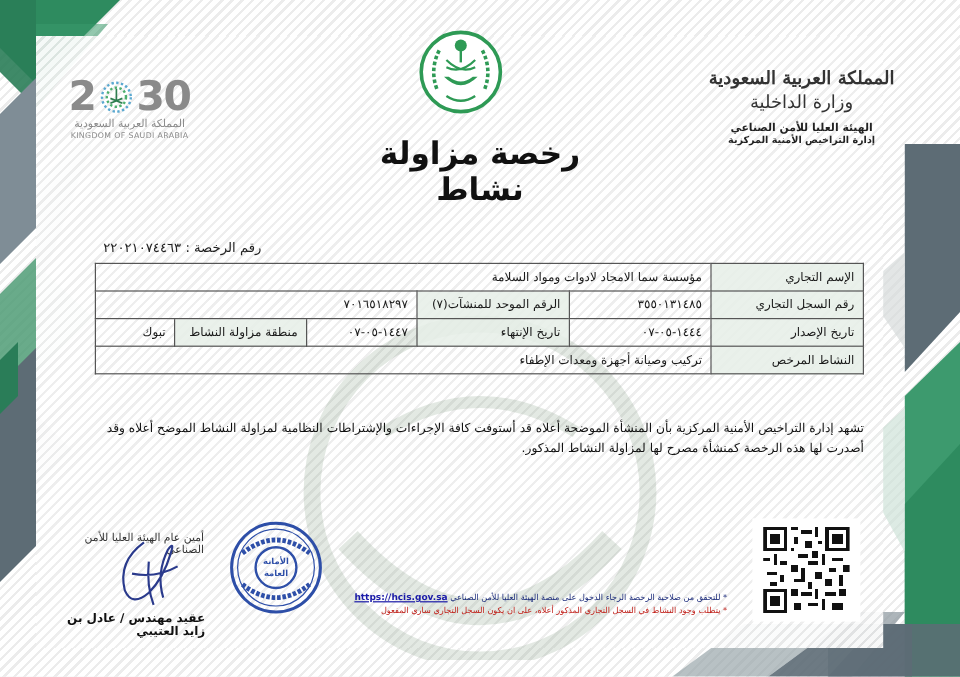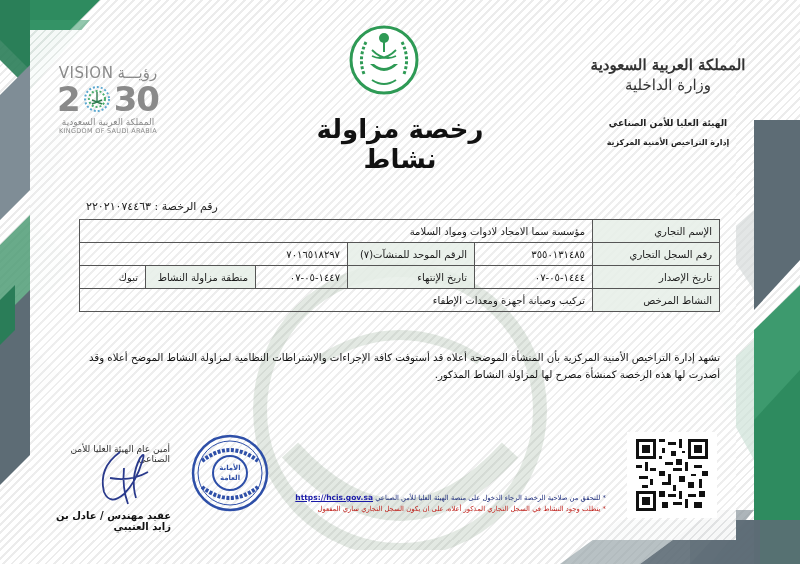--- a/index.html
+++ b/index.html
@@ -26,22 +26,22 @@
     
     .watermark {
       position: absolute; left: 230px; top: 250px; width: 340px; height: 300px;
       z-index: 3; opacity: 0.18;
     }
 
     
     .hdr-right { right: 42px; top: 56px; width: 180px; text-align: center; direction: rtl; }
     .hdr-right .kingdom { font-family: "DejaVu Serif", serif; font-size: 15px; font-weight: bold; color: #333; letter-spacing: 0.5px; }
     .hdr-right .ministry { font-family: "DejaVu Serif", serif; font-size: 15px; color: #333; margin-top: 2px; }
-    .hdr-right .authority { font-size: 9px; font-weight: bold; color: #222; margin-top: 24px; }
-    .hdr-right .dept { font-size: 8px; font-weight: bold; color: #222; margin-top: 10px; }
+    .hdr-right .authority { font-size: 9px; font-weight: bold; color: #222; margin-top: 8px; }
+    .hdr-right .dept { font-size: 8px; font-weight: bold; color: #222; }
 
     
     .vision { left: 48px; top: 64px; width: 120px; text-align: center; color: #8a8a8a; }
     .vision .top { display: flex; justify-content: center; align-items: baseline; gap: 4px; }
     .vision .vision-en { font-size: 15px; letter-spacing: 0.5px; }
     .vision .vision-ar { font-size: 15px; direction: rtl; }
     .vision .year { display: flex; justify-content: center; align-items: center; font-size: 34px; font-weight: bold; line-height: 34px; color: #8a8a8a; letter-spacing: -1px; }
     .vision .year .emblem-dot { width: 30px; height: 30px; margin: 0 2px; }
     .vision .ksa-ar { font-size: 9px; direction: rtl; margin-top: 1px; }
     .vision .ksa-en { font-size: 6.5px; letter-spacing: 0.3px; }
@@ -124,24 +124,20 @@
 </svg>
 
 <div class="layer hdr-right">
   <div class="kingdom">المملكة العربية السعودية</div>
   <div class="ministry">وزارة الداخلية</div>
   <div class="authority">الهيئة العليا للأمن الصناعي</div>
   <div class="dept">إدارة التراخيص الأمنية المركزية</div>
 </div>
 
 <div class="layer vision">
-  <div class="top">
-    <span class="vision-en">VISION</span>
-    <span class="vision-ar">رؤيـــة</span>
-  </div>
   <div class="year">
     <span>2</span>
     <svg class="emblem-dot" viewBox="0 0 30 30">
       <circle cx="15" cy="15" r="12" fill="none" stroke="#5aa8d0" stroke-width="2" stroke-dasharray="2 2"></circle>
       <circle cx="15" cy="15" r="8" fill="none" stroke="#4caf6e" stroke-width="2" stroke-dasharray="2 2"></circle>
       <path d="M15 8 L15 18 M10 16 L20 20 M20 16 L10 20" stroke="#2e7d4f" stroke-width="1.4"></path>
     </svg>
     <span>30</span>
   </div>
   <div class="ksa-ar">المملكة العربية السعودية</div>

